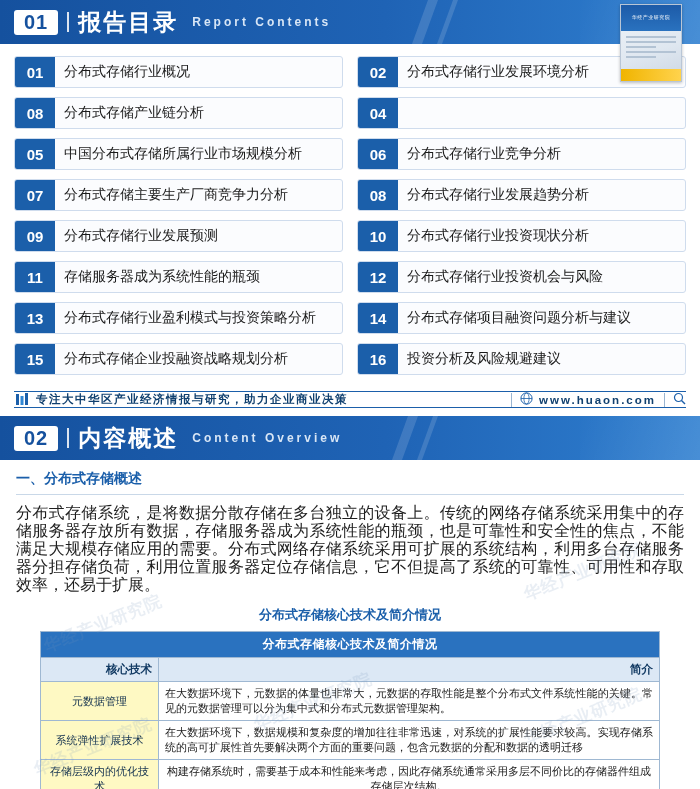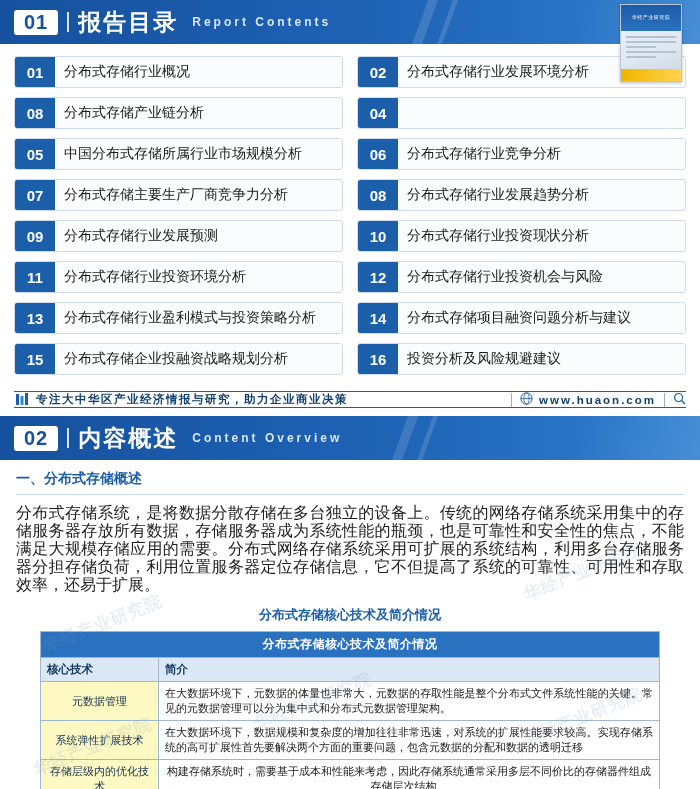--- a/index.html
+++ b/index.html
@@ -158,21 +158,21 @@
   table.core th, table.core td {
     border: 1px solid #9fb8d2;
     padding: 4px 6px;
     vertical-align: middle;
   }
   table.core thead .tt th {
     background: #2a72bf; color: #fff; font-size: 12px; font-weight: bold;
     text-align: center; letter-spacing: .5px;
   }
   table.core thead .hh th {
-    background: #dce8f5; color: #123a63; text-align: left; font-weight: bold;
+    background: #dce8f5; color: #123a63; text-align: right; font-weight: bold;
     font-size: 11.5px;
   }
   table.core td.k {
     width: 118px; text-align: center; background: #fef9c3; color: #14324f;
     line-height: 15px;
   }
   table.core td.v { line-height: 15px; color: #202020; text-align: justify; }
   table.core td.v.c { text-align: center; }
 
   
@@ -249,21 +249,21 @@
   <div class="toc-item">
     <div class="n">09</div>
     <div class="t">分布式存储行业发展预测</div>
   </div>
   <div class="toc-item">
     <div class="n">10</div>
     <div class="t">分布式存储行业投资现状分析</div>
   </div>
   <div class="toc-item">
     <div class="n">11</div>
-    <div class="t">分布式存储行业投资环境分析</div>
+    <div class="t">存储服务器成为系统性能的瓶颈</div>
   </div>
   <div class="toc-item">
     <div class="n">12</div>
     <div class="t">分布式存储行业投资机会与风险</div>
   </div>
   <div class="toc-item">
     <div class="n">13</div>
     <div class="t">分布式存储行业盈利模式与投资策略分析</div>
   </div>
   <div class="toc-item">

